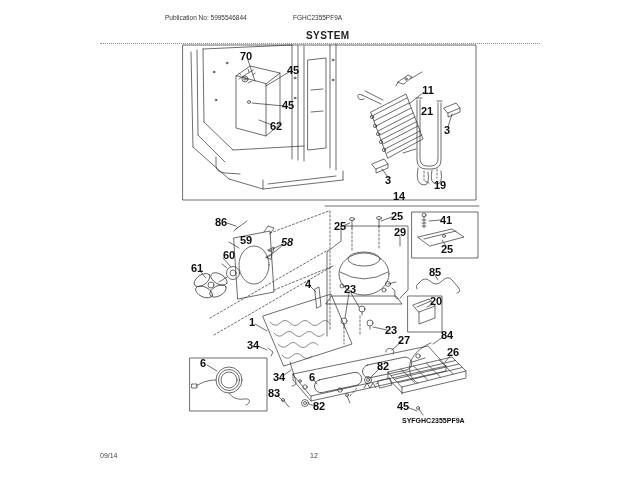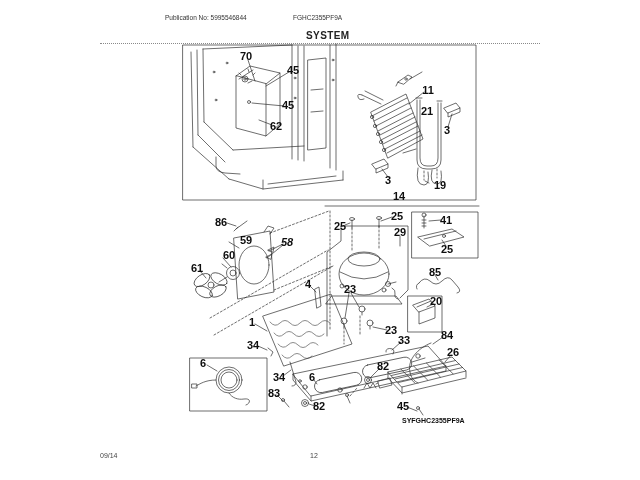--- a/index.html
+++ b/index.html
@@ -352,21 +352,21 @@
         <span class="callout" style="left: 435px; top: 272px;">85</span>
         <span class="callout" style="left: 436px; top: 301px;">20</span>
         <span class="callout" style="left: 350px; top: 289px;">23</span>
         <span class="callout" style="left: 308px; top: 284px;">4</span>
         <span class="callout" style="left: 252px; top: 322px;">1</span>
         <span class="callout" style="left: 253px; top: 345px;">34</span>
         <span class="callout" style="left: 279px; top: 377px;">34</span>
         <span class="callout" style="left: 203px; top: 363px;">6</span>
         <span class="callout" style="left: 391px; top: 330px;">23</span>
         <span class="callout" style="left: 312px; top: 377px;">6</span>
-        <span class="callout" style="left: 404px; top: 340px;">33</span>
+        <span class="callout" style="left: 404px; top: 340px;">27</span>
         <span class="callout" style="left: 447px; top: 335px;">84</span>
         <span class="callout" style="left: 453px; top: 352px;">26</span>
         <span class="callout" style="left: 383px; top: 366px;">82</span>
         <span class="callout" style="left: 274px; top: 393px;">83</span>
         <span class="callout" style="left: 319px; top: 406px;">82</span>
         <span class="callout" style="left: 403px; top: 406px;">45</span>
       </div>
 
     <div class="caption">SYFGHC2355PF9A</div>
   </div>

